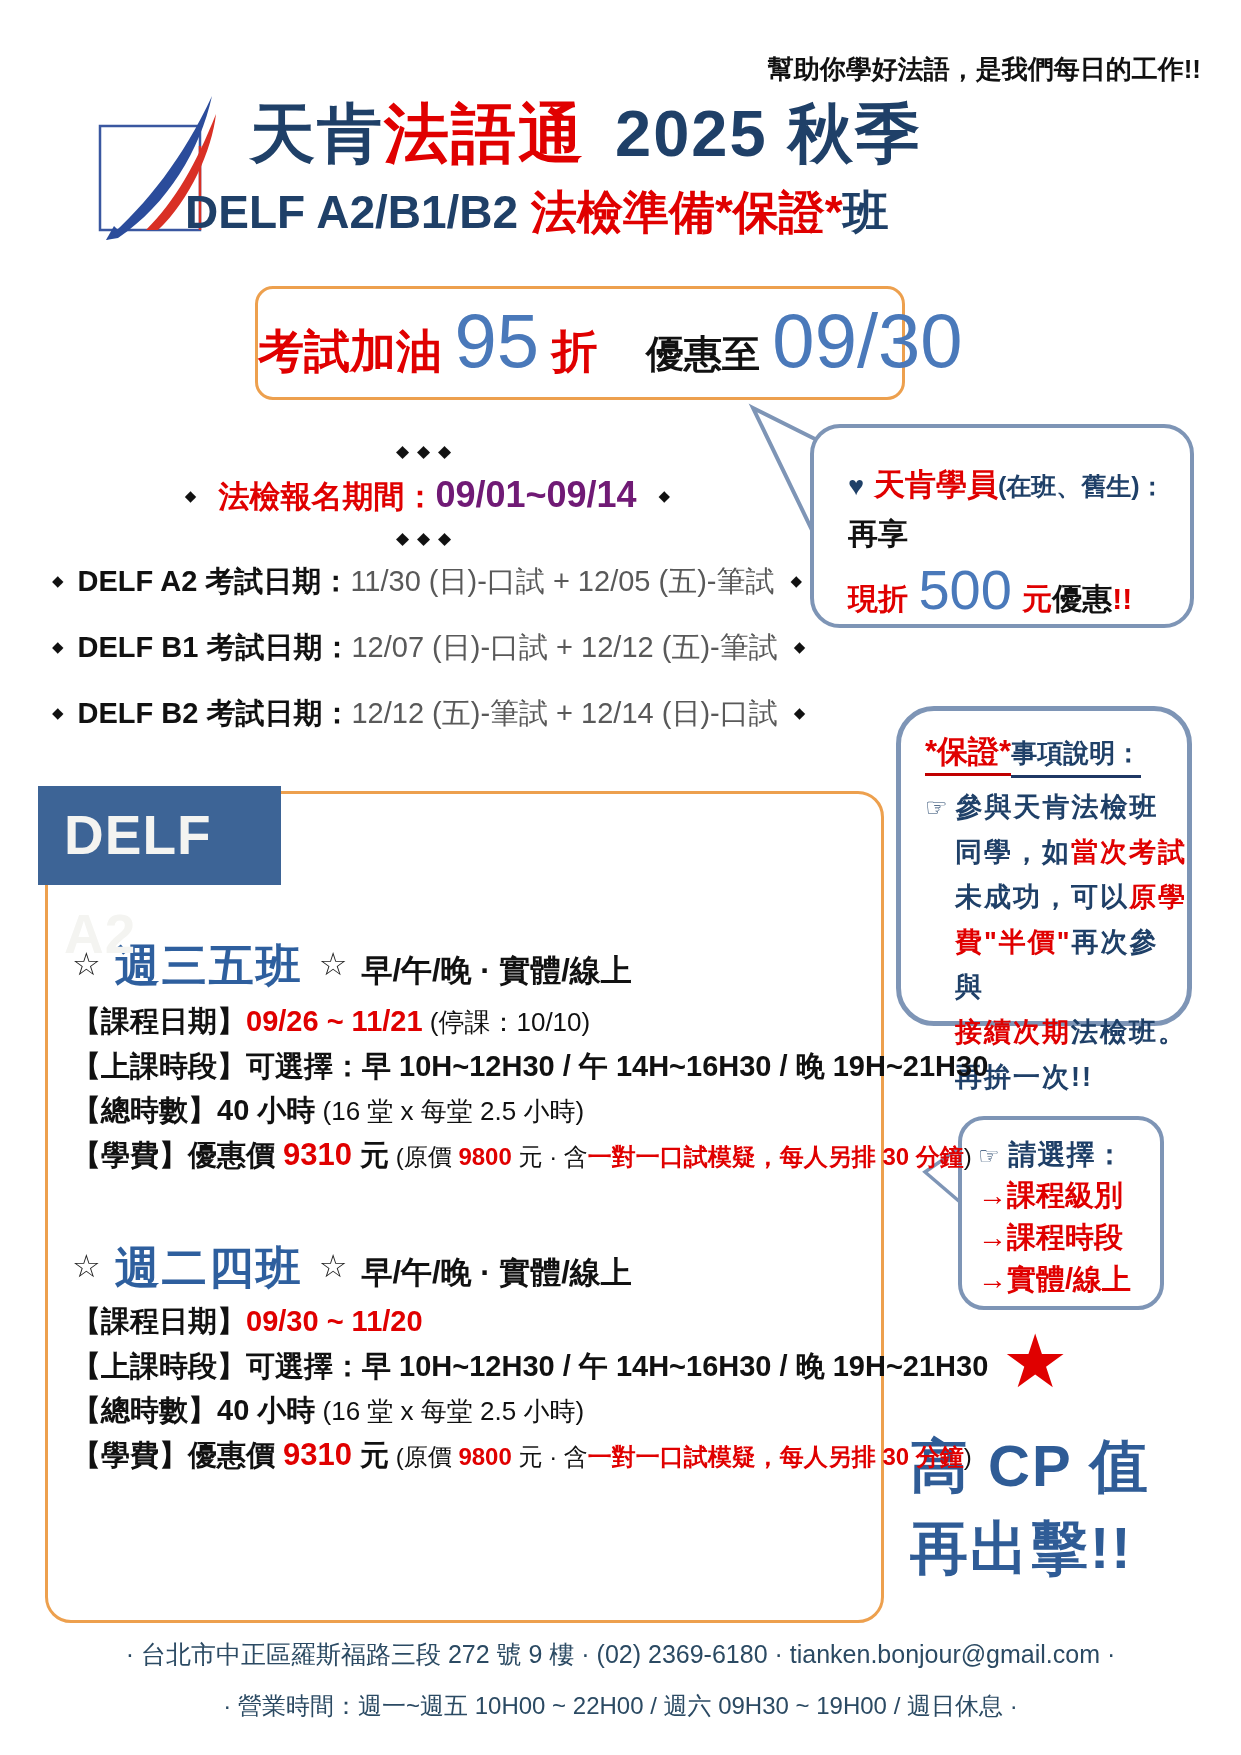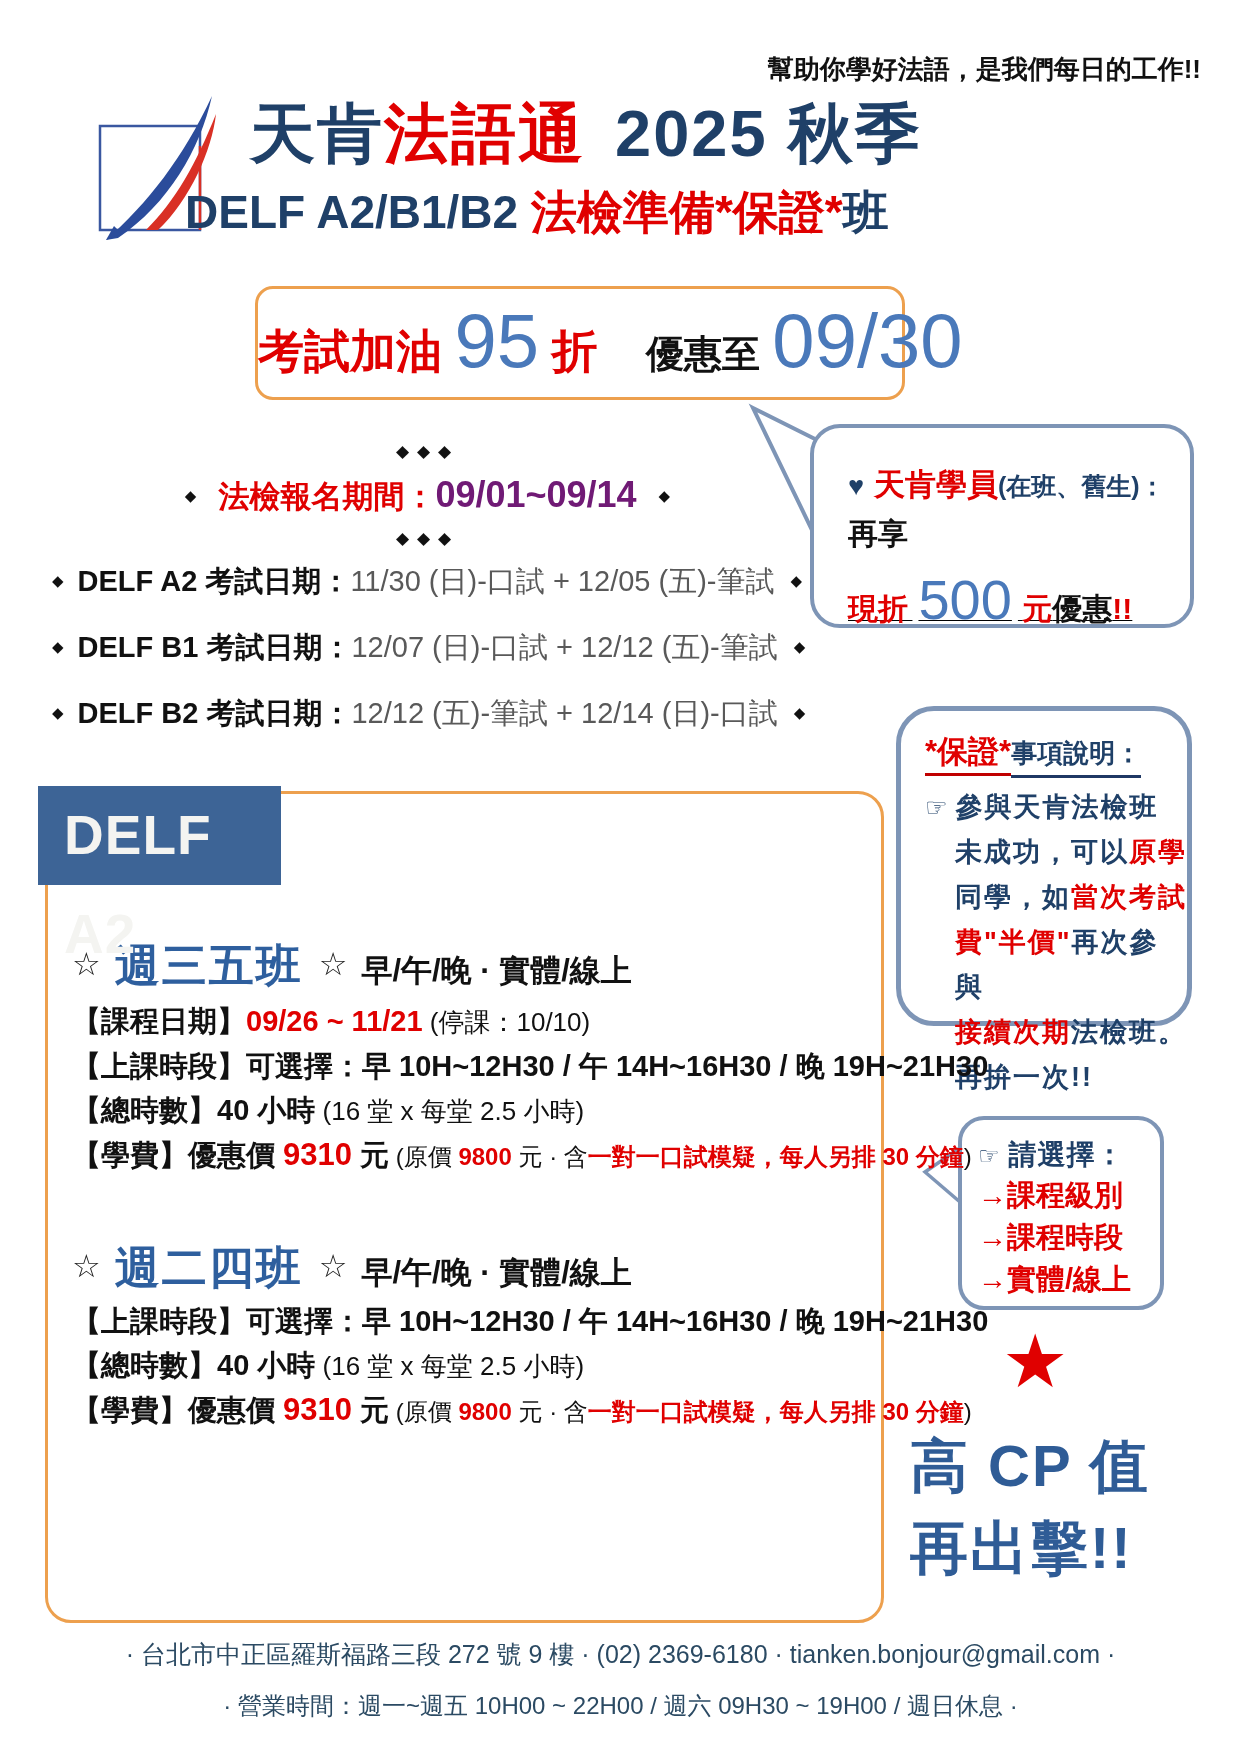--- a/index.html
+++ b/index.html
@@ -43,21 +43,21 @@
   .examrow .val{color:#595959;}
 
   
   .tail{position:absolute;}
   #bubble1{left:810px;top:424px;width:384px;height:204px;background:#fff;border:4px solid #7e95b6;
            border-radius:30px;box-sizing:border-box;padding:36px 0 0 34px;white-space:nowrap;}
   #bubble1 .heart{font-size:27px;margin-right:10px;}
   #bubble1 .nm{font-size:31px;}
   #bubble1 .pr{font-size:25px;}
   #bubble1 .l2{font-size:30px;margin-top:8px;}
-  #bubble1 .l3{margin-top:16px;line-height:58px;text-decoration:underline;}
+  #bubble1 .l3{margin-top:6px;line-height:58px;}
   #bubble1 .l3 .t{font-size:30px;}
   #bubble1 .l3 .amt{font-size:56px;font-weight:400;margin:0 6px;}
 
   
   #gbox{left:896px;top:706px;width:296px;height:320px;background:#fff;border:5px solid #7e95b6;
         border-radius:38px;box-sizing:border-box;padding:20px 0 4px 24px;}
   #gbox .ttl{white-space:nowrap;}
   #gbox .ttl .r{font-size:31px;font-weight:bold;border-bottom:3px solid #c00000;padding-bottom:4px;}
   #gbox .ttl .n{font-size:26px;font-weight:bold;border-bottom:3px solid #1f3864;padding-bottom:7px;}
   #gbox .body{margin-top:12px;font-size:27px;font-weight:bold;color:#1f4068;line-height:45px;letter-spacing:2px;}
@@ -165,22 +165,22 @@
       <span class="t red b">元</span><span class="t blk b">優惠</span><span class="t red b">!!</span>
     </div>
   </div>
 
   <div id="gbox" class="abs">
     <div class="ttl">
       <span class="r red">*保證*</span><span class="n navy">事項說明：</span>
     </div>
     <div class="body">
       <div><span class="ptr">☞</span><span>參與天肯法檢班</span></div>
+      <div class="ind"><span>同學，如</span><span class="red">當次考試</span></div>
       <div class="ind"><span>未成功，可以</span><span class="red">原學</span></div>
-      <div class="ind"><span>同學，如</span><span class="red">當次考試</span></div>
       <div class="ind"><span class="red">費"半價"</span><span>再次參與</span></div>
       <div class="ind"><span class="red">接續次期</span><span>法檢班。</span></div>
       <div class="ind"><span>再拚一次!!</span></div>
     </div>
   </div>
 
   <div id="coursebox" class="abs"></div>
   <div id="banner" class="abs">DELF A2</div>
 
   <div class="abs classhead" style="left:72px;top:936px;">
@@ -198,20 +198,23 @@
     </div>
     <div class="crow">
       <span class="lab">【學費】</span><span class="bold">優惠價 </span><span class="feeval red">9310</span><span class="bold"> 元</span><span class="paren"><span> (原價 </span><span class="red b">9800</span><span> 元 · 含</span><span class="red b">一對一口試模疑，每人另排 30 分鐘</span><span>)</span></span>
     </div>
   </div>
 
   <div class="abs classhead" style="left:72px;top:1238px;">
     <span class="star">☆</span><span class="cname">週二四班</span><span class="star">☆</span><span class="mode">早/午/晚 · 實體/線上</span>
   </div>
   <div class="abs classrows" style="left:72px;top:1300px;">
+    <div class="crow">
+      <span class="lab">【課程日期】</span><span class="red b">09/30 ~ 11/20</span><span class="note"></span>
+    </div>
     <div class="crow">
       <span class="lab">【上課時段】</span><span class="bold">可選擇：早 10H~12H30 /  午 14H~16H30 /  晚 19H~21H30</span>
     </div>
     <div class="crow">
       <span class="lab">【總時數】</span><span class="bold">40 小時</span><span class="note"> (16 堂  x  每堂 2.5 小時)</span>
     </div>
     <div class="crow">
       <span class="lab">【學費】</span><span class="bold">優惠價 </span><span class="feeval red">9310</span><span class="bold"> 元</span><span class="paren"><span> (原價 </span><span class="red b">9800</span><span> 元 · 含</span><span class="red b">一對一口試模疑，每人另排 30 分鐘</span><span>)</span></span>
     </div>
   </div>

